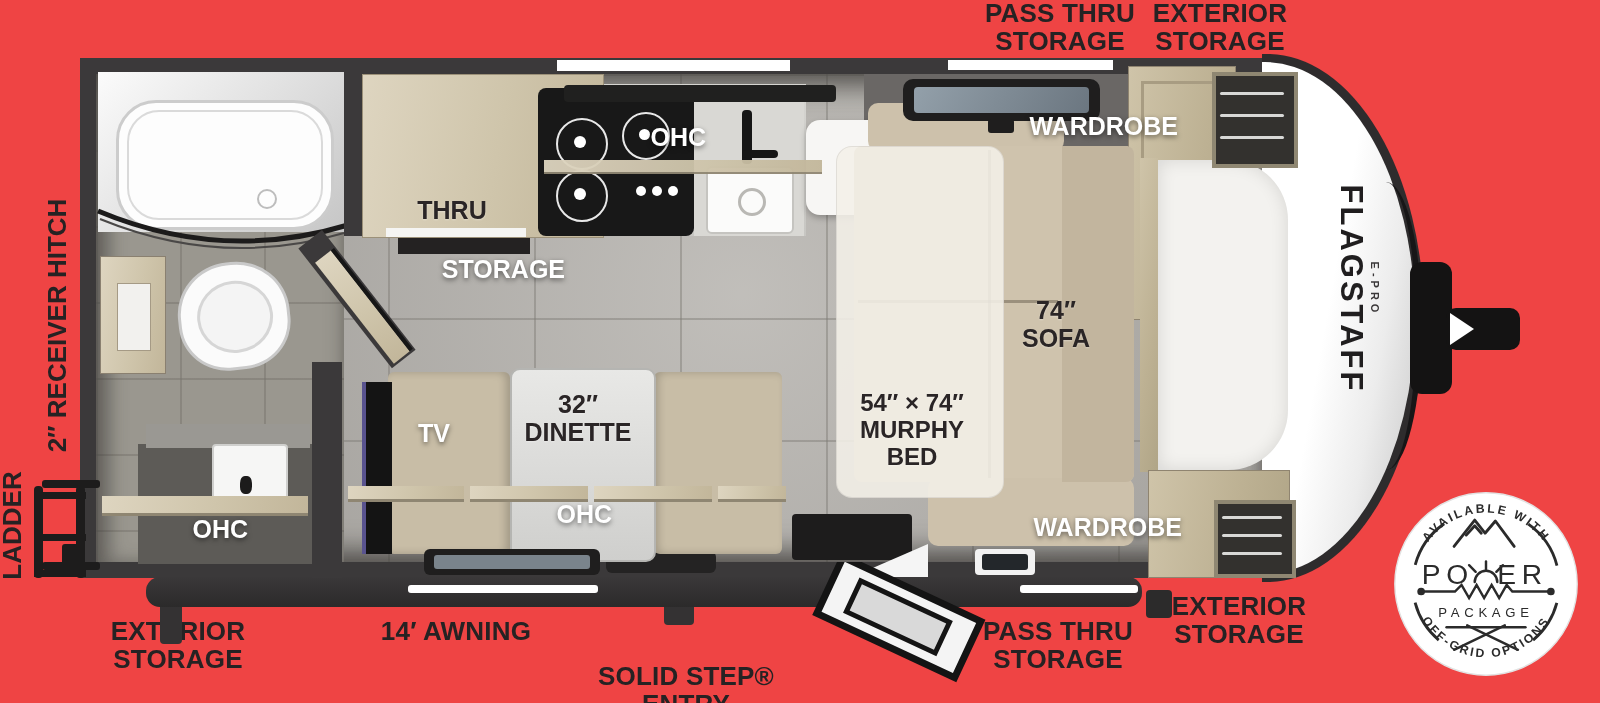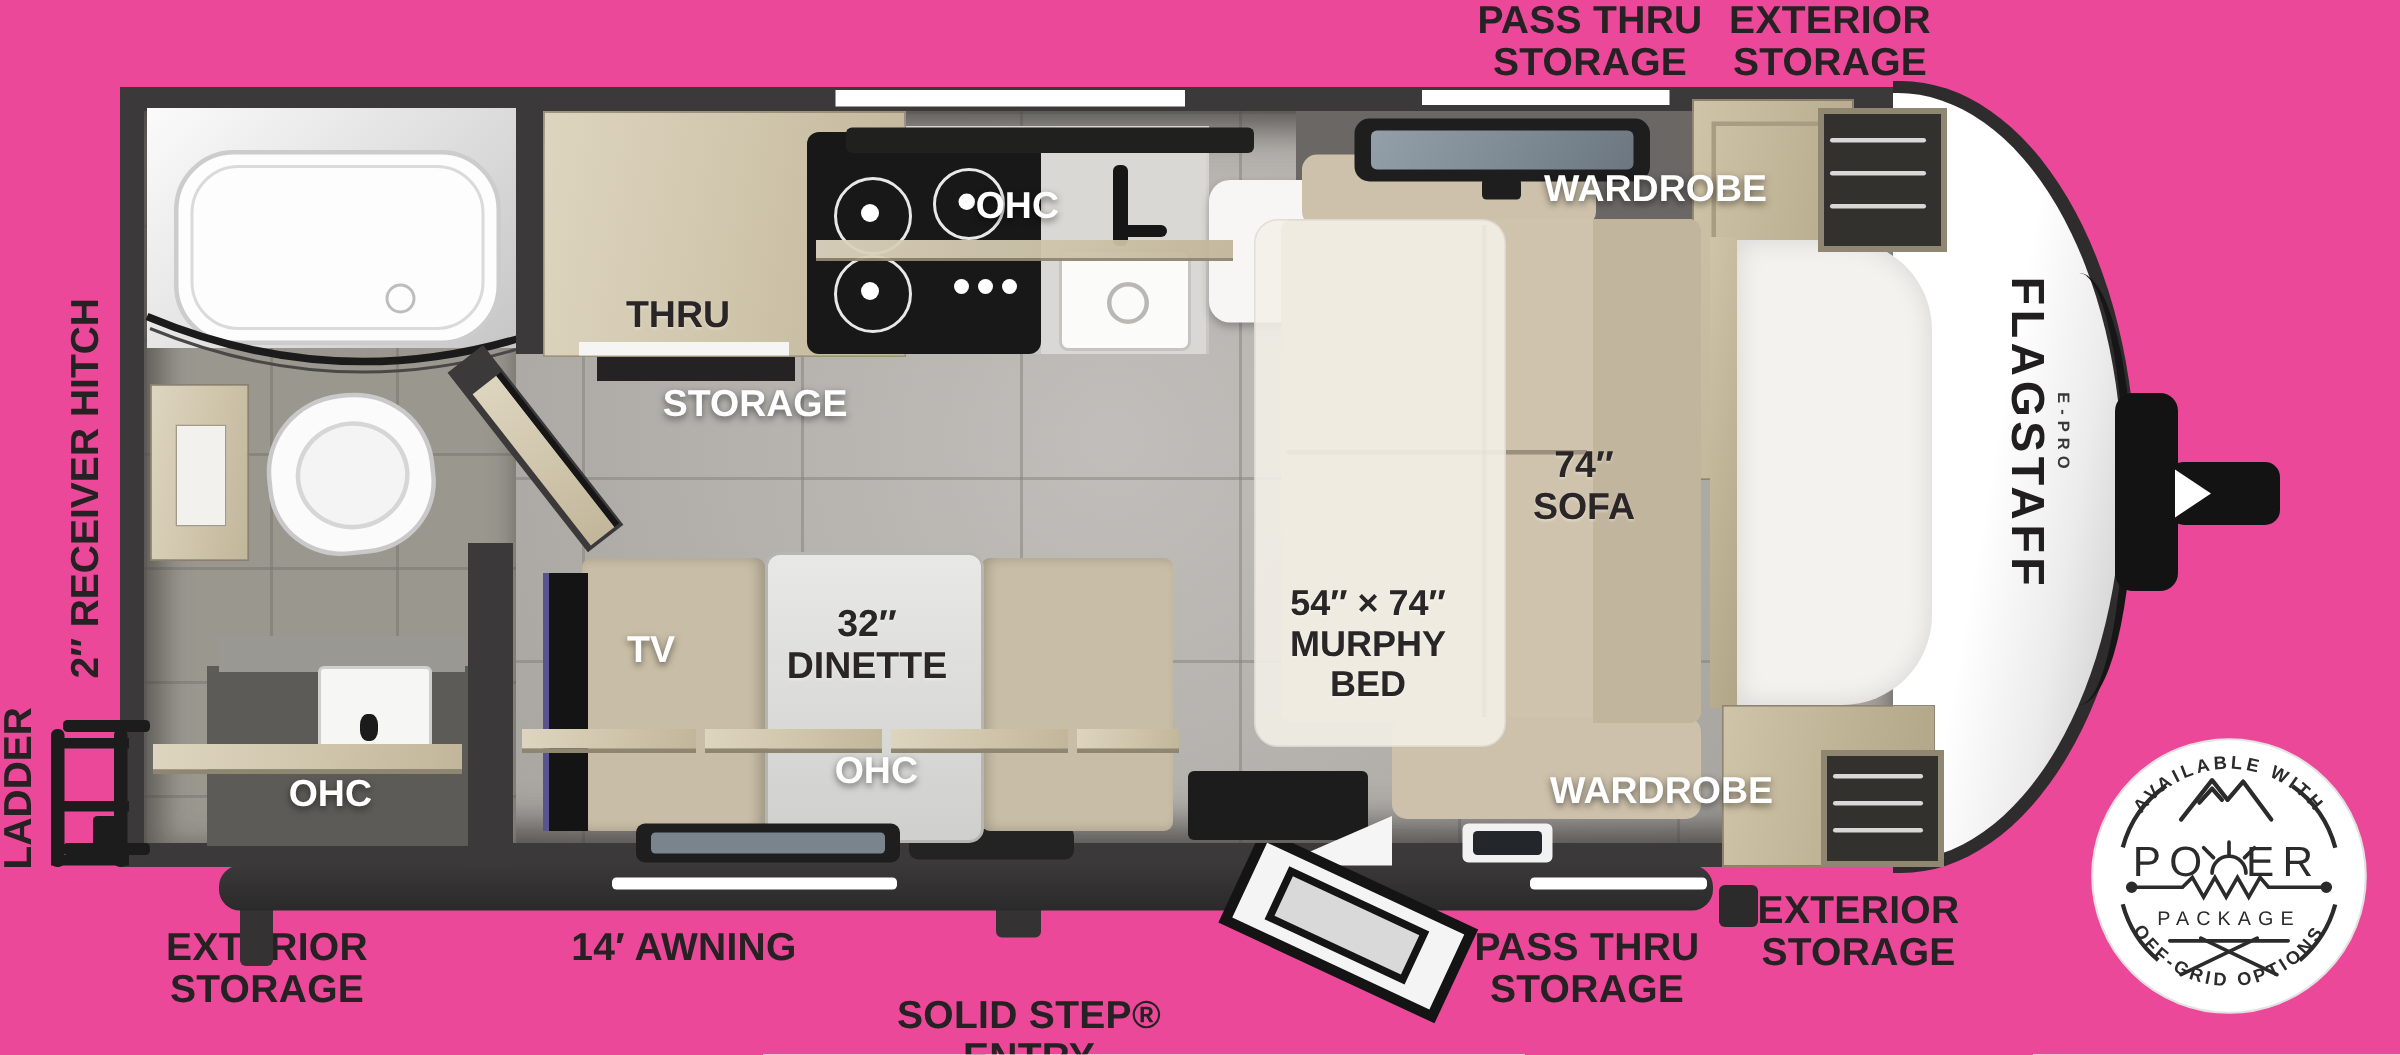--- a/index.html
+++ b/index.html
@@ -1,16 +1,16 @@
 <!DOCTYPE html>
 <html><head>
 <meta charset="utf-8">
 <style>
   html,body{margin:0;padding:0;background:#ffffff;}
-  .canvas{position:relative;width:1600px;height:703px;background:#ec4899;overflow:hidden;
+  .canvas{position:relative;width:1600px;height:703px;background:#ef4444;overflow:hidden;
           font-family:"Liberation Sans","DejaVu Sans",sans-serif;}
   .abs{position:absolute;}
   
   .xlabel{position:absolute;color:#262223;font-weight:bold;font-size:26px;line-height:1.06;
           text-align:center;white-space:pre-line;letter-spacing:.2px;}
   .vlabel{position:absolute;color:#262223;font-weight:bold;font-size:26px;text-align:center;
           white-space:nowrap;transform:rotate(-90deg);}
   
   .ilabel-light{position:absolute;color:#ffffff;font-weight:bold;font-size:25px;line-height:1.1;
           text-align:right;white-space:pre-line;text-shadow:0 2px 5px rgba(0,0,0,.5);z-index:40;}
@@ -208,21 +208,21 @@
   <div class="ilabel-light" style="left:405px;top:256px;width:160px;">STORAGE</div>
   <div class="ilabel-light" style="left:606px;top:124px;width:100px;">OHC</div>
   <div class="ilabel-light" style="left:978px;top:113px;width:200px;">WARDROBE</div>
   <div class="ilabel-dark" style="left:996px;top:296px;width:120px;">74″
 SOFA</div>
   <div class="ilabel-dark" style="left:842px;top:390px;width:140px;font-size:24px;">54″ × 74″
 MURPHY
 BED</div>
   <div class="ilabel-light" style="left:982px;top:514px;width:200px;">WARDROBE</div>
   <div class="ilabel-light" style="left:390px;top:420px;width:60px;">TV</div>
-  <div class="ilabel-dark" style="left:508px;top:402px;width:140px;">32″
+  <div class="ilabel-dark" style="left:508px;top:390px;width:140px;">32″
 DINETTE</div>
   <div class="ilabel-light" style="left:512px;top:501px;width:100px;">OHC</div>
   <div class="ilabel-light" style="left:148px;top:516px;width:100px;">OHC</div>
 
   <svg class="abs" style="left:1392px;top:490px;width:188px;height:188px;z-index:20;" viewBox="0 0 200 200">
     <circle cx="100" cy="100" r="97" fill="#ffffff" stroke="#e2e2e2" stroke-width="1.5"></circle>
     <circle cx="100" cy="100" r="78" fill="none" stroke="#2b2b2b" stroke-width="3" stroke-dasharray="0 20.4 47.6 108.9 47.6 40.8 54.4 95.3 54.4 20.4"></circle>
     <defs>
       <path id="topArc" d="M 24 100 A 76 76 0 0 1 176 100"></path>
       <path id="botArc" d="M 22 100 A 78 78 0 0 0 178 100"></path>

